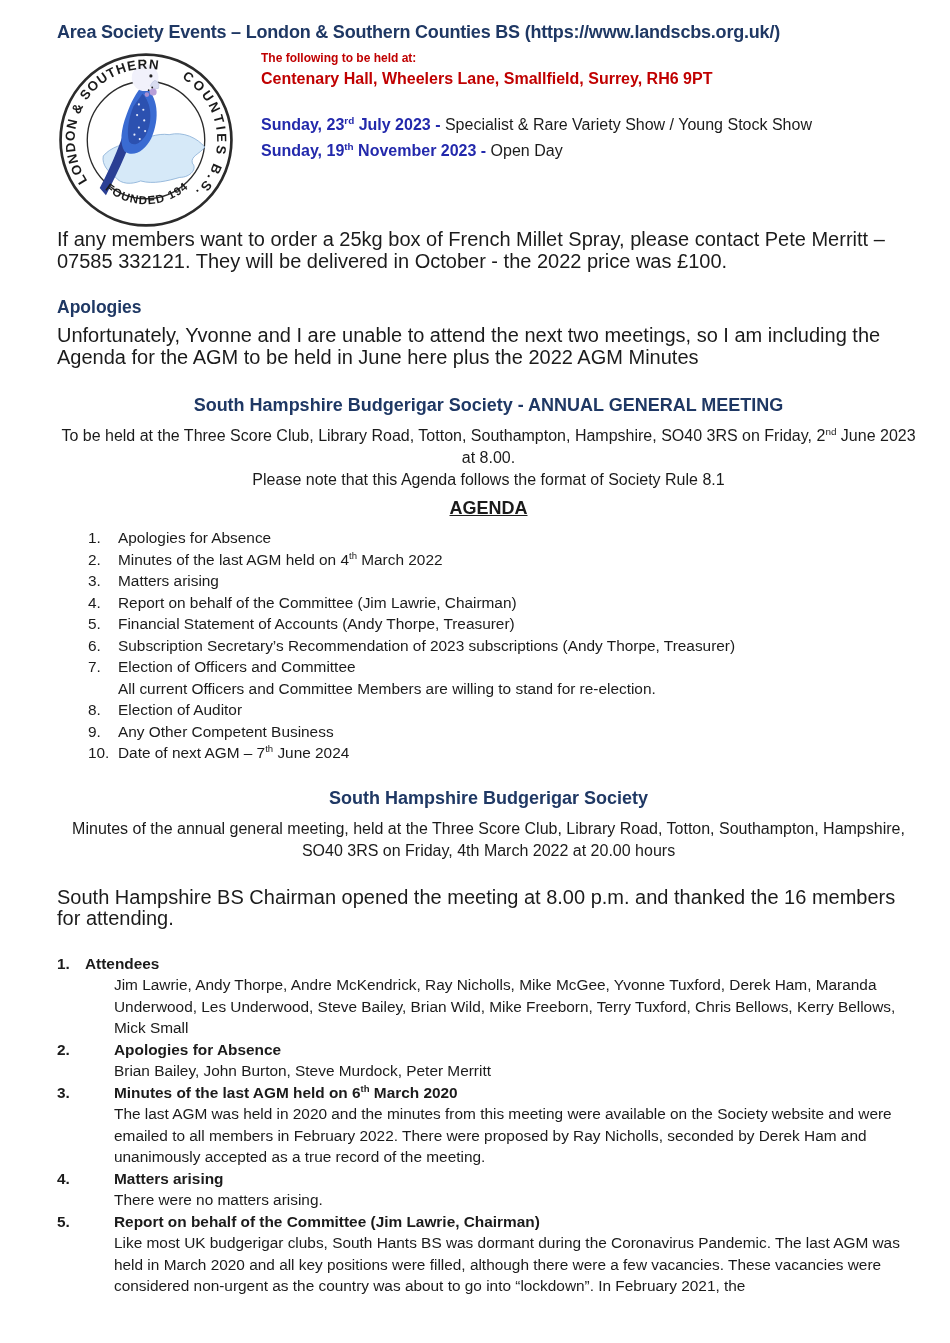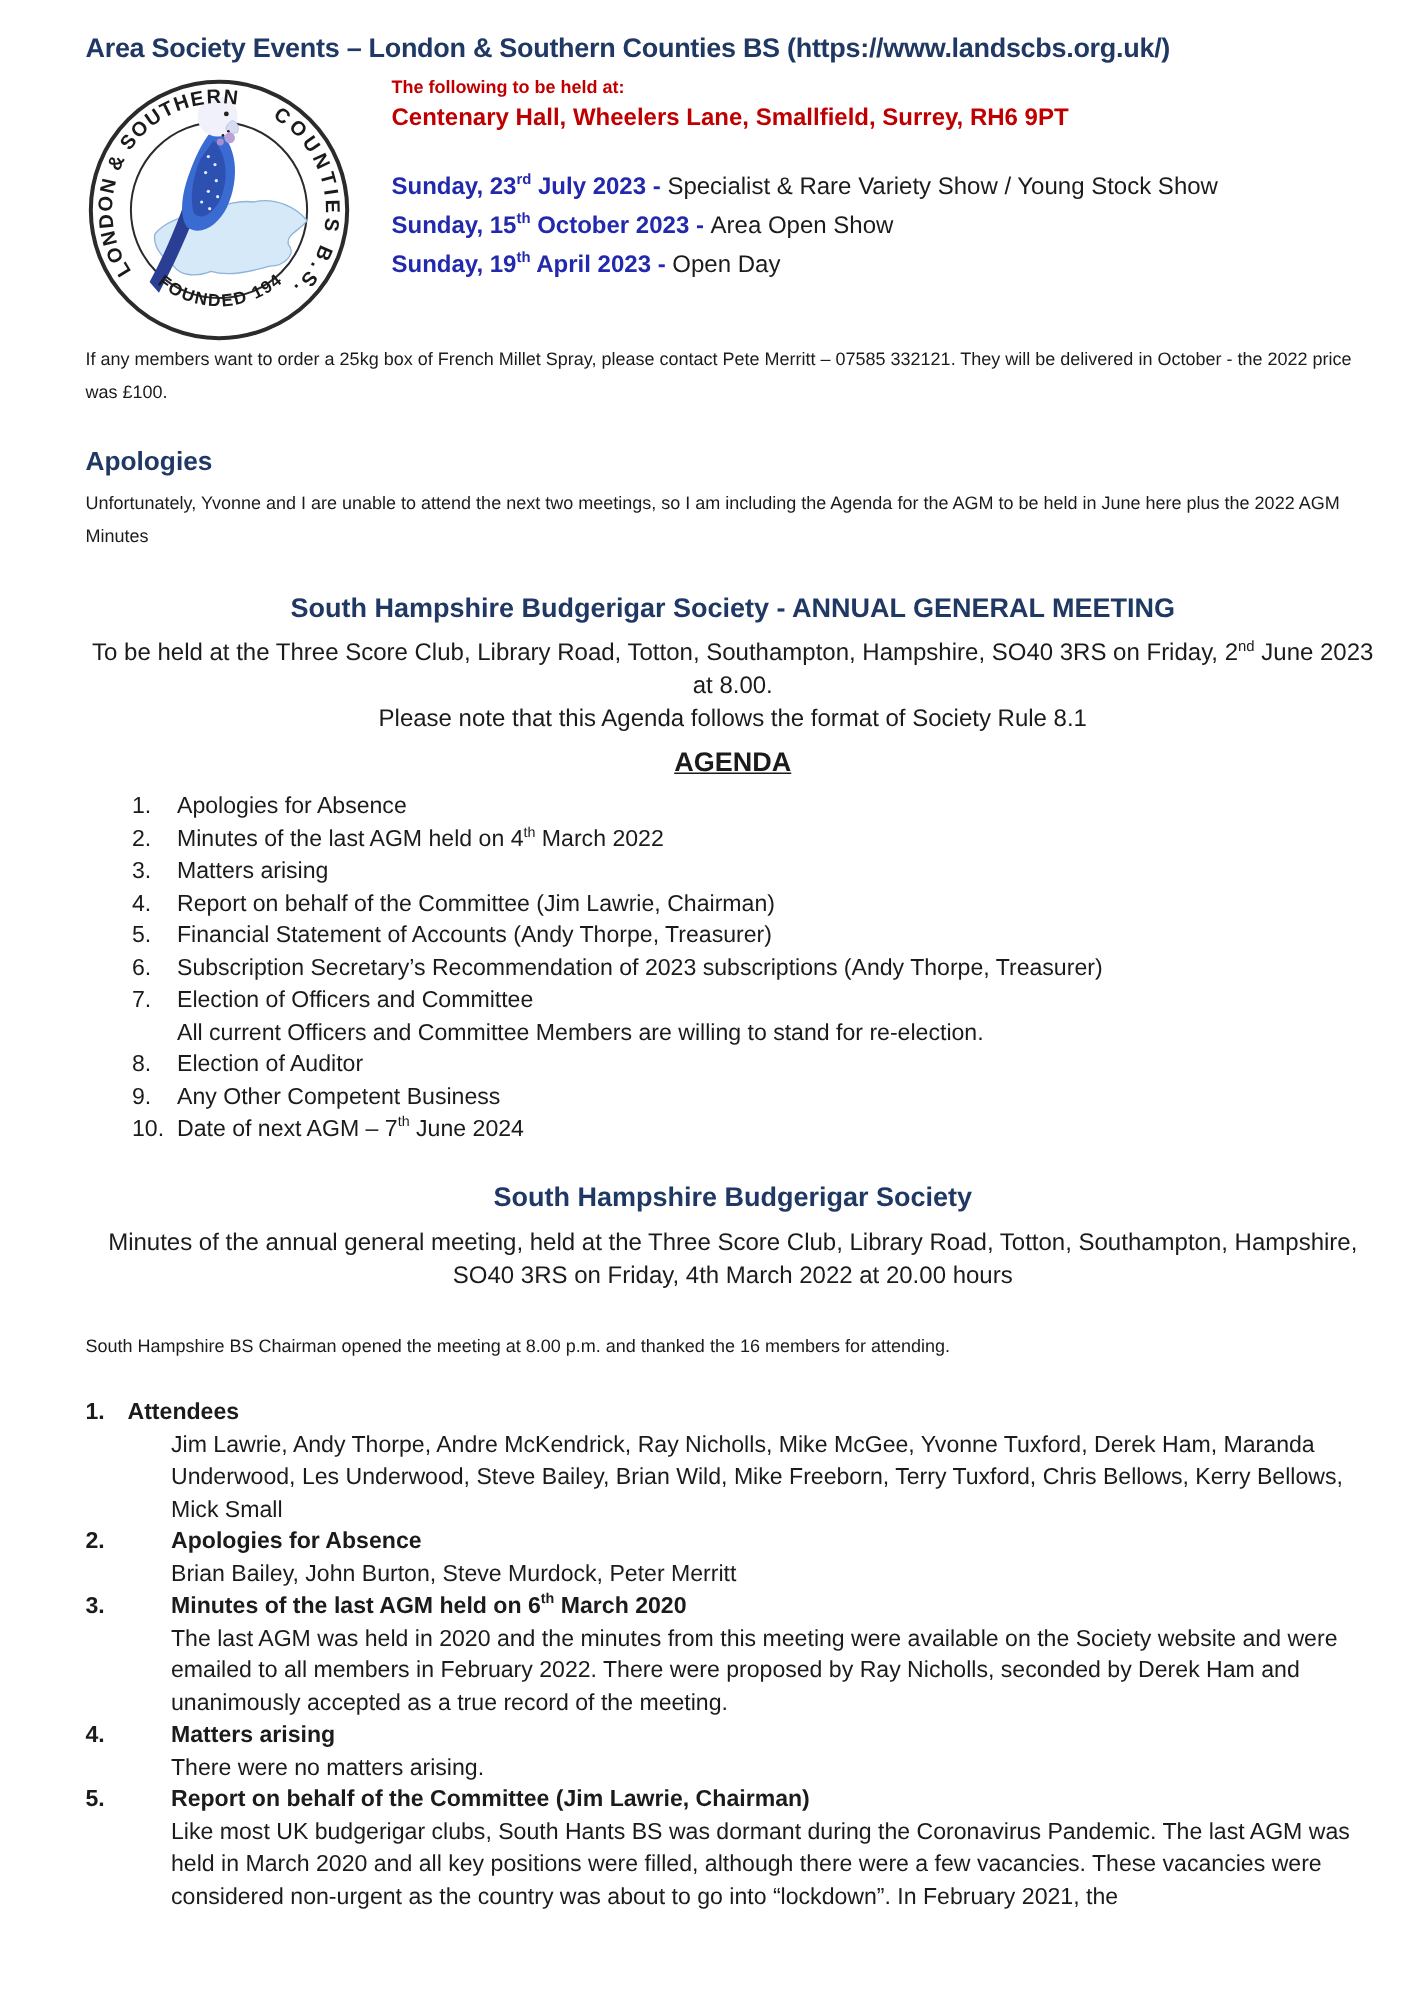--- a/index.html
+++ b/index.html
@@ -14,21 +14,21 @@
   .logo{width:178px;height:178px;display:block;}
   .header-info{padding-top:6px;}
   .red-line1{font-size:12px;font-weight:700;color:#C00000;margin:0 0 5px 0;}
   .red-line2{font-size:16px;font-weight:700;color:#C00000;margin:0 0 24px 0;}
   .events{}
   .event-line{font-size:16px;line-height:26px;}
   .blue-bold{color:#2329AC;font-weight:700;}
   sup.ord{font-size:0.62em;vertical-align:super;line-height:0;}
   .section-heading{color:#1F3864;font-size:17.5px;font-weight:700;margin:8px 0 7px 0;}
   .section-heading.gap{margin-top:25px;}
-  .body-par{font-size:12px;line-height:21.5px;margin:0;}
+  .body-par{font-size:20px;line-height:21.5px;margin:0;}
   .big-center-title{color:#1F3864;font-size:18px;font-weight:700;text-align:center;margin:27px 0 9px 0;}
   .center-sub{font-size:16px;line-height:22px;text-align:center;margin:0;}
   .agenda-heading{text-align:center;font-size:18px;font-weight:700;text-decoration:underline;margin:7px 0 8px 0;}
   .agenda-list{margin-left:31px;}
   .agenda-row{display:flex;font-size:15.4px;line-height:21.5px;}
   .agenda-num{width:30px;flex:none;}
   .agenda-note{margin-left:30px;font-size:15.4px;line-height:21.5px;}
   .minutes-title{margin-top:24px;}
   .opening-par{margin-top:25px;}
   .minutes-list{margin-top:23px;}
@@ -96,24 +96,21 @@
 
     <div class="header-info">
       <p class="red-line1">The following to be held at:</p>
       <p class="red-line2">Centenary Hall, Wheelers Lane, Smallfield, Surrey, RH6 9PT</p>
 
       <div class="events">
         <div class="event-line">
           <span class="blue-bold">Sunday, 23</span><sup class="ord blue-bold">rd</sup><span class="blue-bold"> July 2023 - </span><span>Specialist &amp; Rare Variety Show / Young Stock Show</span>
         </div>
         <div class="event-line">
-          <span class="blue-bold">Sunday, 15</span><sup class="ord blue-bold">th</sup><span class="blue-bold"> October 2023 - </span><span>Area Open Show</span>
-        </div>
-        <div class="event-line">
-          <span class="blue-bold">Sunday, 19</span><sup class="ord blue-bold">th</sup><span class="blue-bold"> April 2023 - </span><span>Open Day</span>
+          <span class="blue-bold">Sunday, 19</span><sup class="ord blue-bold">th</sup><span class="blue-bold"> November 2023 - </span><span>Open Day</span>
         </div>
       </div>
     </div>
   </div>
 
   <p class="body-par">If any members want to order a 25kg box of French Millet Spray, please contact Pete Merritt – 07585 332121. They will be delivered in October - the 2022 price was £100.</p>
 
   <h2 class="section-heading gap">Apologies</h2>
   <p class="body-par">Unfortunately, Yvonne and I are unable to attend the next two meetings, so I am including the Agenda for the AGM to be held in June here plus the 2022 AGM Minutes</p>
 

